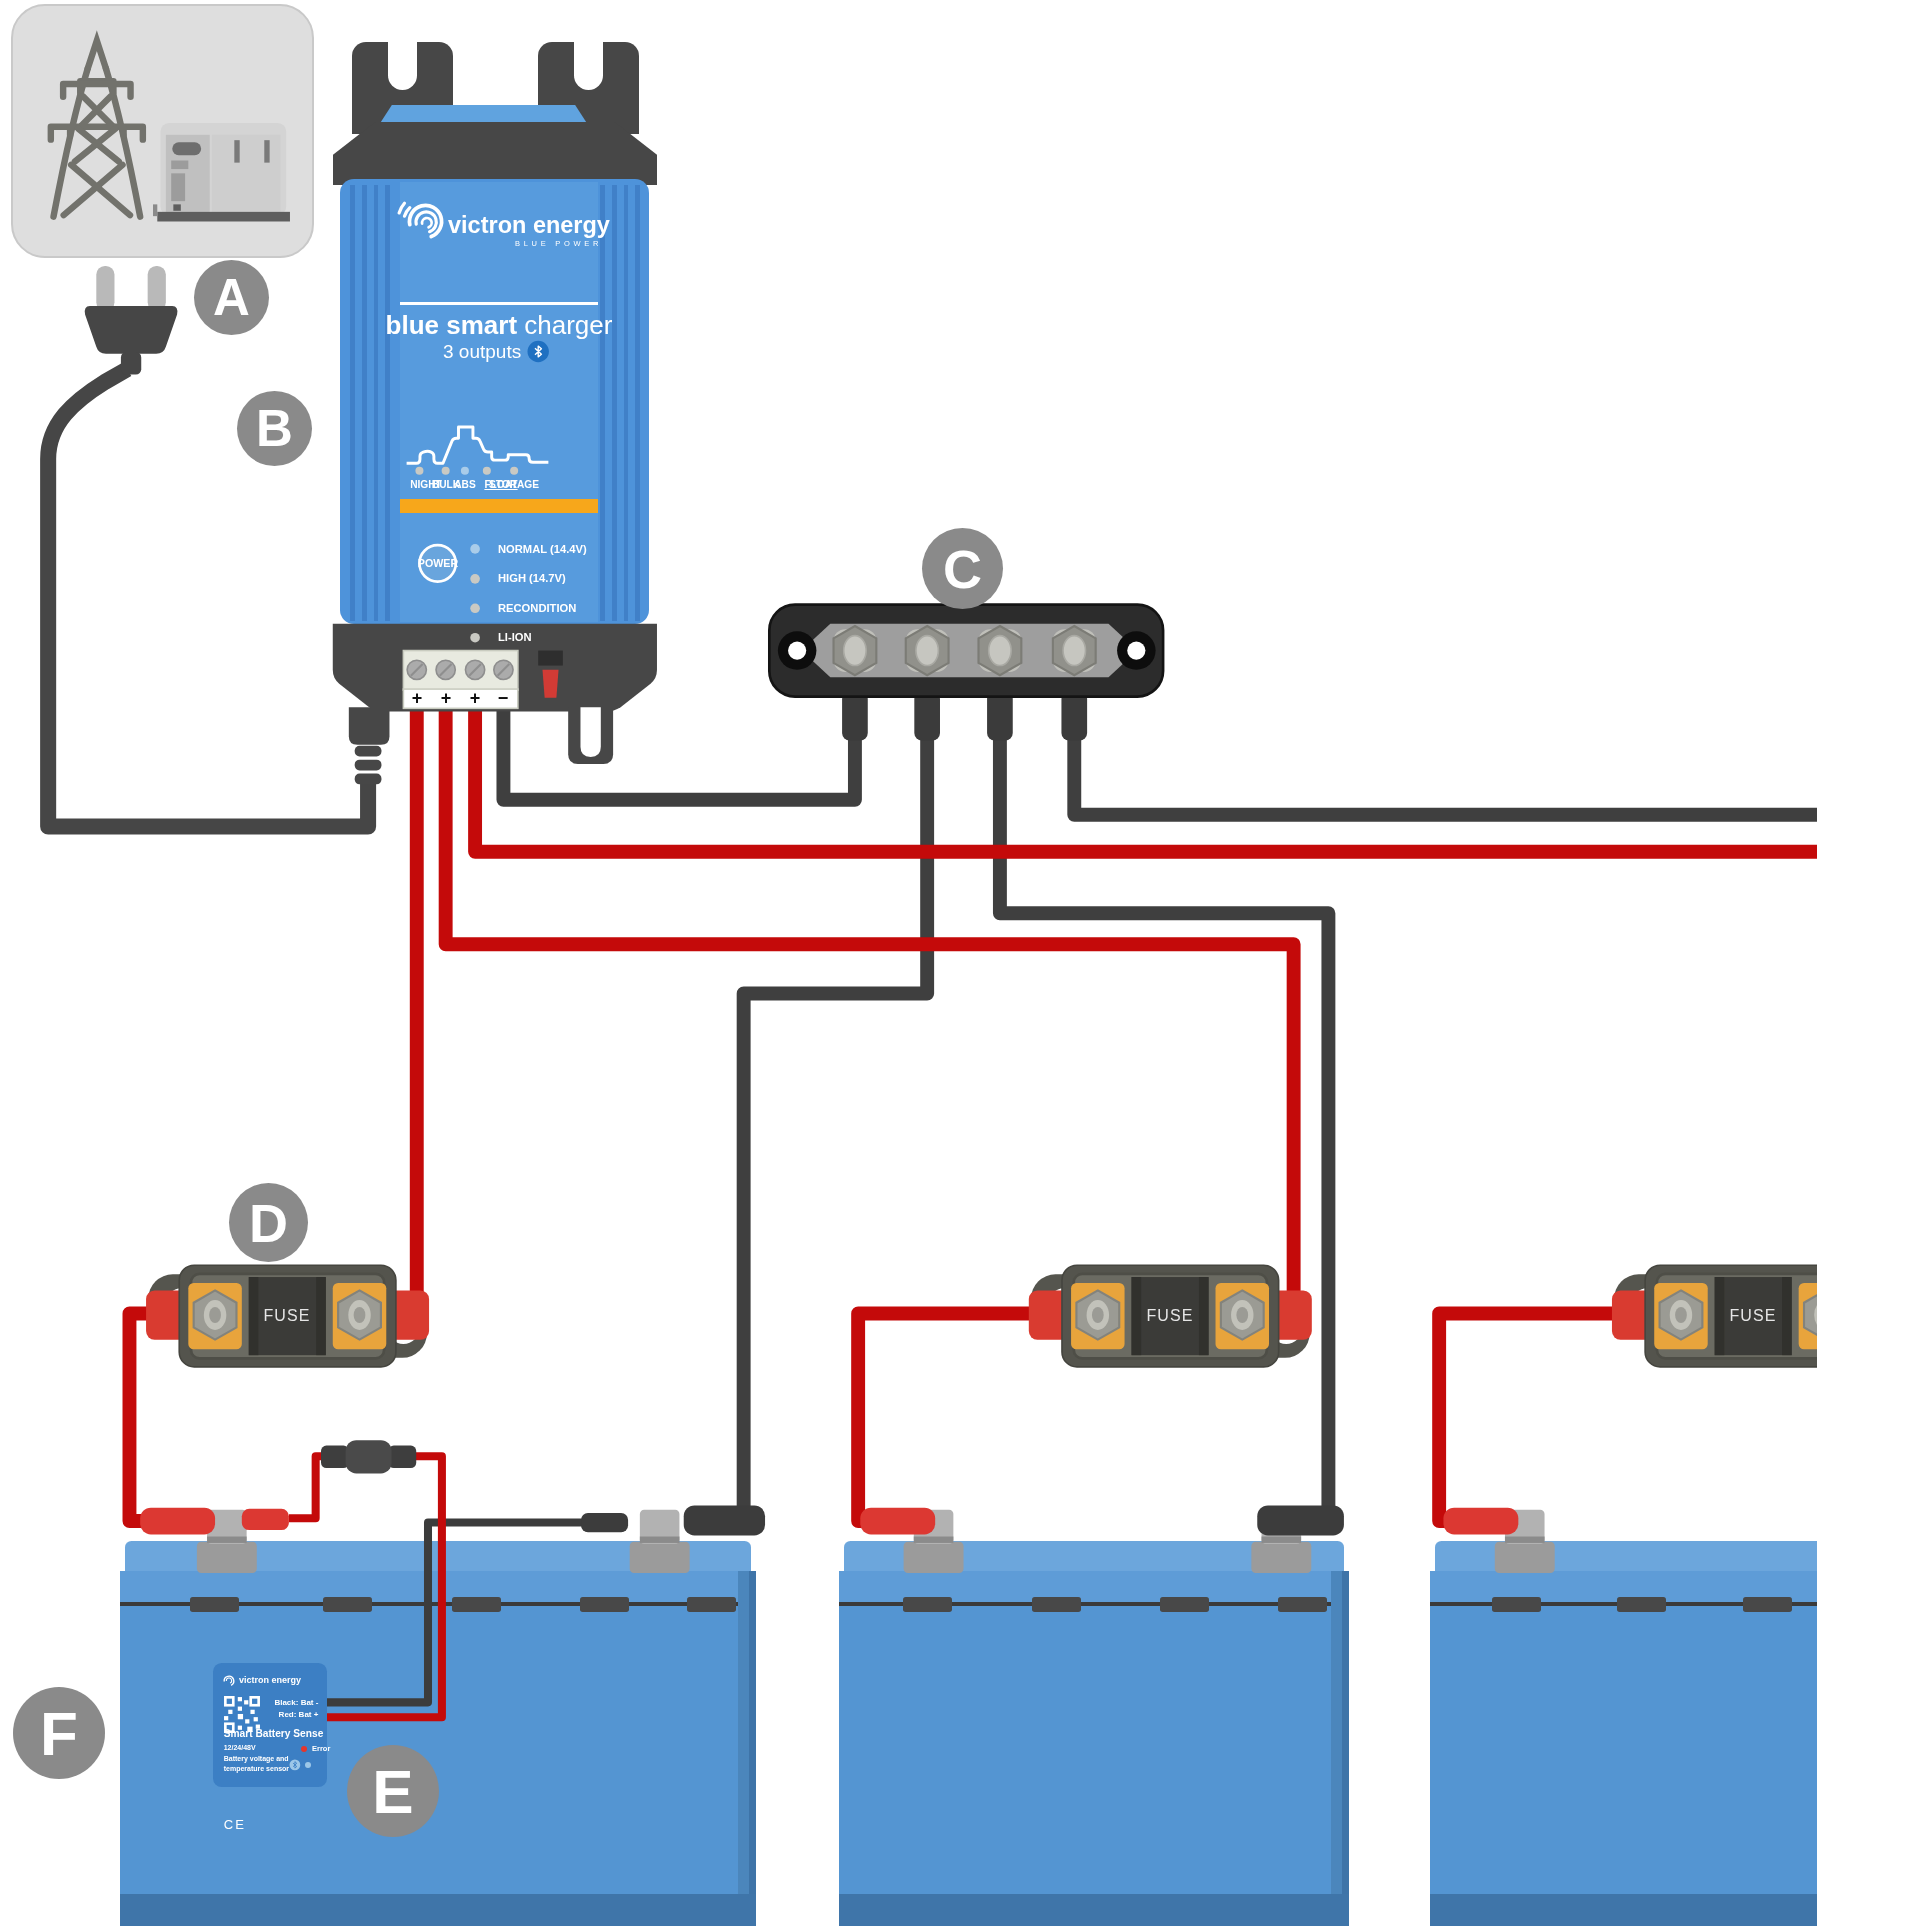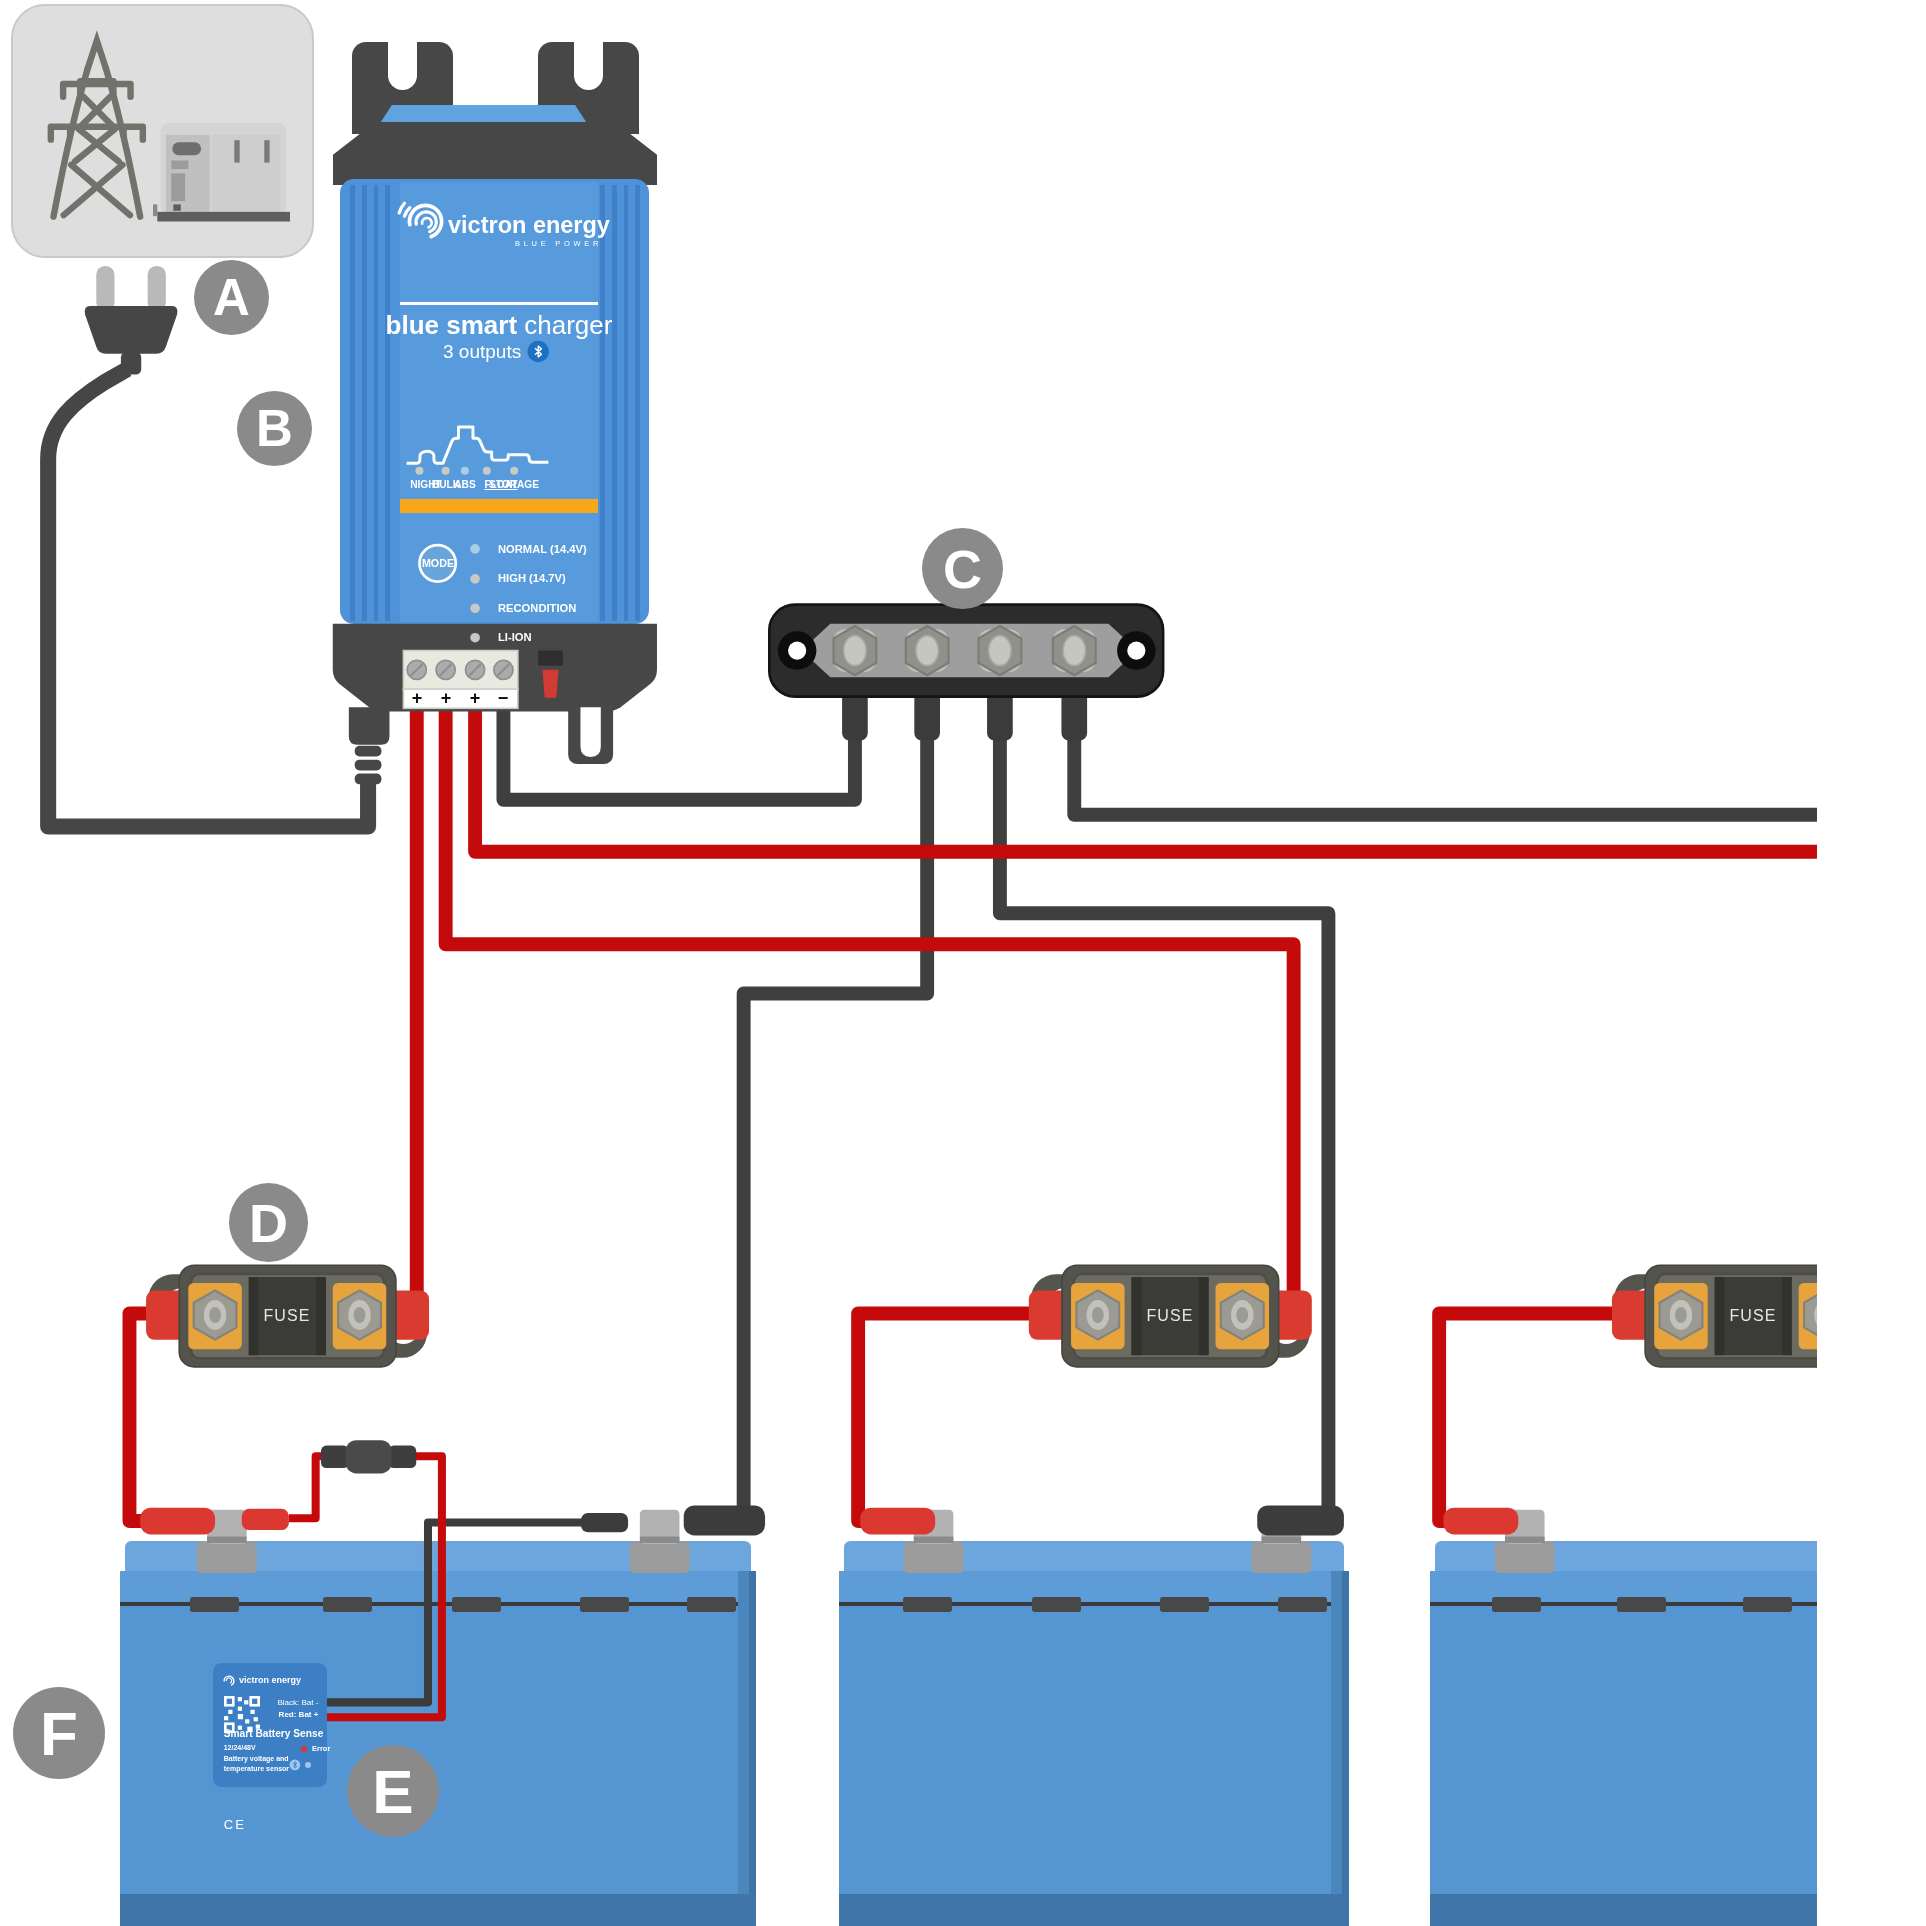--- a/index.html
+++ b/index.html
@@ -391,21 +391,21 @@
     <span style="font-weight:400;">charger</span>
   </div>
   <div class="abs" style="left:443px;top:341px;font-size:19px;color:#fff;">3 outputs</div>
 
   <div class="abs ctr curvelbl" style="left:419px;top:479px;margin-left:7px;">NIGHT</div>
   <div class="abs ctr curvelbl" style="left:446px;top:479px;">BULK</div>
   <div class="abs ctr curvelbl" style="left:465px;top:479px;">ABS</div>
   <div class="abs ctr curvelbl" style="left:501px;top:479px;text-decoration:underline;">FLOAT</div>
   <div class="abs ctr curvelbl" style="left:514px;top:479px;">STORAGE</div>
 
-  <div class="abs ctr" style="left:438px;top:557px;font-size:10.7px;font-weight:700;color:#fff;">MODE</div>
+  <div class="abs ctr" style="left:438px;top:557px;font-size:10.7px;font-weight:700;color:#fff;">POWER</div>
   <div class="abs ledrow" style="left:488px;top:543px;">NORMAL (14.4V)</div>
   <div class="abs ledrow" style="left:488px;top:572px;">HIGH (14.7V)</div>
   <div class="abs ledrow" style="left:488px;top:602px;">RECONDITION</div>
   <div class="abs ledrow" style="left:488px;top:631px;">LI-ION</div>
 
   <div class="abs ctr termlbl" style="left:417px;top:688px;">+</div>
   <div class="abs ctr termlbl" style="left:446px;top:688px;">+</div>
   <div class="abs ctr termlbl" style="left:475px;top:688px;">+</div>
   <div class="abs ctr termlbl" style="left:503px;top:688px;">−</div>
 
@@ -436,21 +436,21 @@
         <rect x="60" y="54" width="8" height="8"></rect>
           <rect x="8" y="26" width="8" height="8"></rect>
           <rect x="0" y="38" width="8" height="8"></rect>
       </g>
       <g fill="#3c7fc4">
           <rect x="5" y="5" width="10" height="10"></rect>
           <rect x="53" y="5" width="10" height="10"></rect>
           <rect x="5" y="55" width="10" height="10"></rect>
         </g>
     </svg>
-    <div class="t" style="right:8.6px;top:35px;font-size:8px;font-weight:400;">Black:  Bat -</div>
+    <div class="t" style="right:8.6px;top:35px;font-size:8px;font-weight:700;">Black:  Bat -</div>
     <div class="t" style="right:8.6px;top:47px;font-size:8px;font-weight:700;">Red:  Bat +</div>
     <div class="t" style="left:10.7px;top:65px;font-size:10.2px;font-weight:700;">Smart Battery Sense</div>
     <div class="t" style="left:10.7px;top:81px;font-size:7px;font-weight:700;">12/24/48V</div>
     <div class="t" style="left:10.7px;top:92px;font-size:7px;font-weight:700;">Battery voltage and</div>
     <div class="t" style="left:10.7px;top:102px;font-size:7px;font-weight:700;">temperature sensor</div>
     <div class="t" style="left:63px;top:81px;font-size:7.5px;font-weight:700;padding-left:36px;">Error</div>
     <div class="t" style="left:88px;top:83px;width:6.4px;height:6.4px;border-radius:50%;background:#e5352b;"></div>
     <svg class="t" style="left:76px;top:96px;" width="11.8" height="11.8" viewBox="-11 -11 22 22">
       <circle r="10" fill="#9cc7e8"></circle>
       <path d="M-3.5,-3.5 L3.5,3 L0,6 L0,-6 L3.5,-3 L-3.5,3.5" fill="none" stroke="#3c7fc4" stroke-width="1.6"></path>

